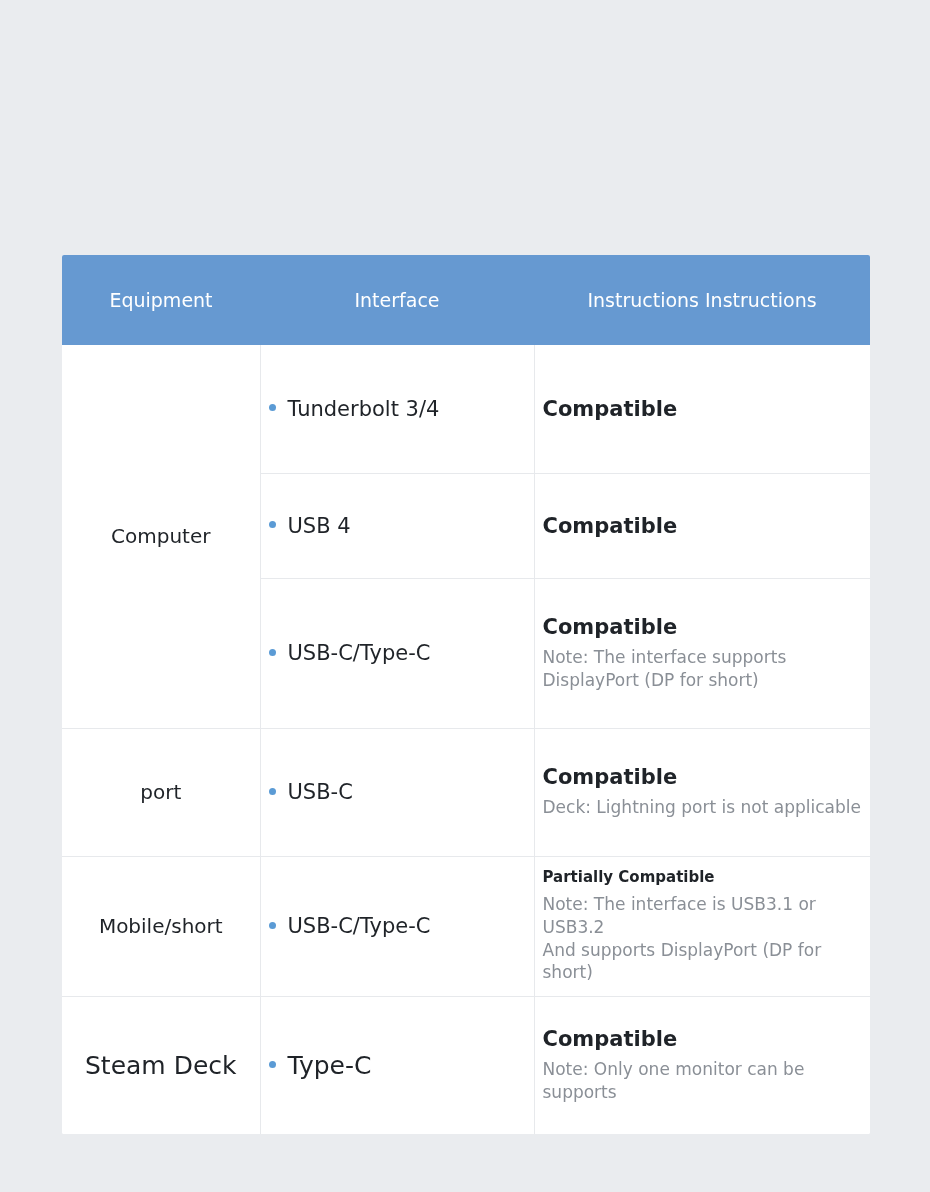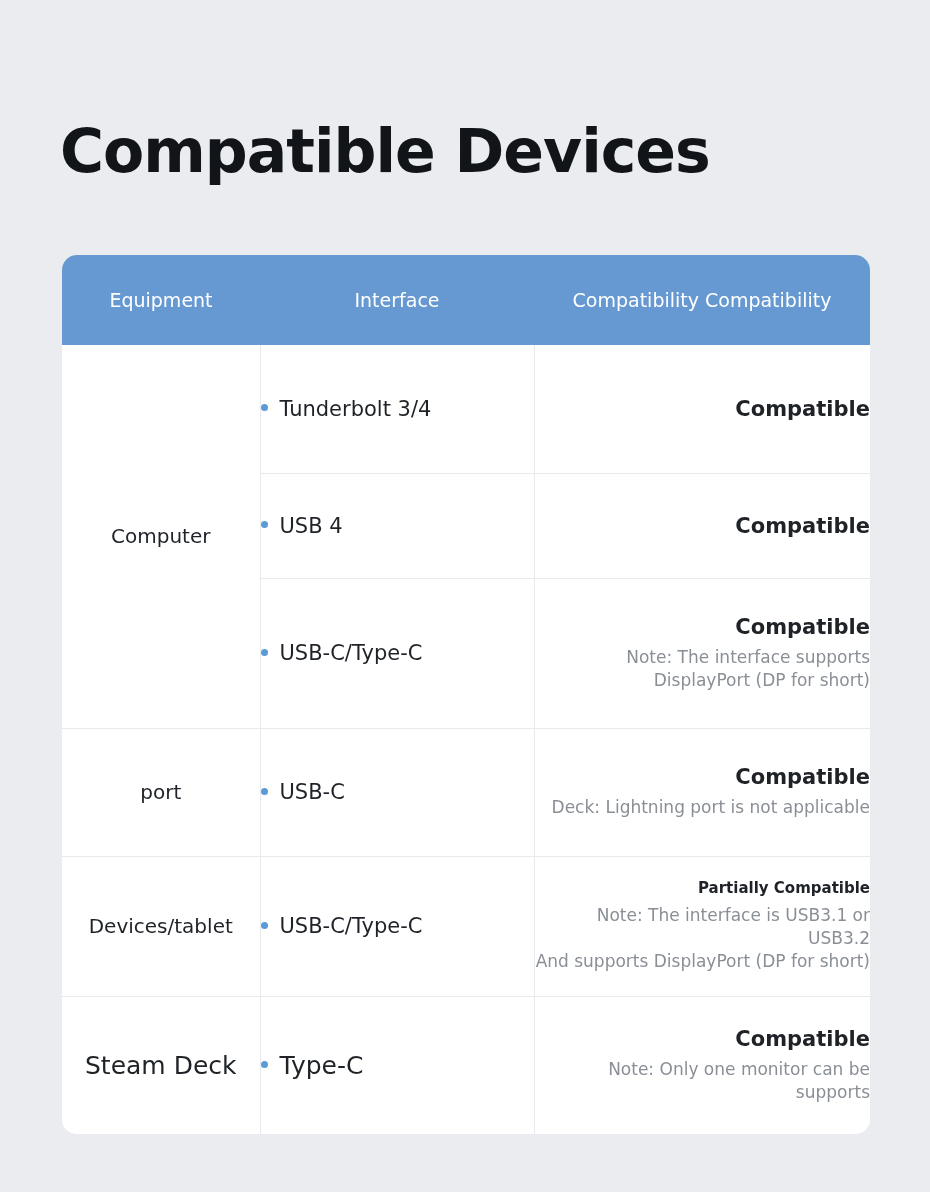--- a/index.html
+++ b/index.html
@@ -27,21 +27,21 @@
     font-weight: bold;
     letter-spacing: -1px;
     color: #111418;
     line-height: 1.1;
   }
   .table-wrap {
     position: absolute;
     left: 62px;
     top: 255px;
     width: 808px;
-    border-radius: 15px;
+    border-radius: 2px;
     overflow: hidden;
     background: #ffffff;
   }
   table.compat {
     border-collapse: collapse;
     width: 808px;
     table-layout: fixed;
   }
   table.compat thead th {
     background: #6699d1;
@@ -55,21 +55,21 @@
   }
   .col-equipment { width: 198px; }
   .col-interface { width: 274px; }
   .col-instructions { width: 336px; }
 
   table.compat td {
     background: #ffffff;
     border-right: 1px solid #e7e9ec;
     border-bottom: 1px solid #e7e9ec;
     vertical-align: middle;
-    padding: 10px 0;
+    padding: 10px 8px;
   }
   table.compat tr:last-child td {
     border-bottom: none;
   }
   table.compat td:last-child {
     border-right: none;
   }
   td.equip {
     text-align: center;
     font-size: 20px;
@@ -94,21 +94,21 @@
     width: 7px;
     height: 7px;
     border-radius: 50%;
     background: #5b9bd5;
     margin-right: 12px;
     vertical-align: middle;
     position: relative;
     top: -2px;
   }
   td.instr {
-    text-align: right;
+    text-align: left;
   }
   .instr-main {
     font-size: 21px;
     color: #1f2328;
     font-weight: 600;
   }
   .instr-main.wide {
     font-size: 15px;
   }
   .instr-note {
@@ -122,34 +122,33 @@
   .row-h3 { height: 150px; }
   .row-h4 { height: 128px; }
   .row-h5 { height: 140px; }
   .row-h6 { height: 138px; }
 </style>
 </head>
 <body>
 
 <div class="page">
 
-  <div class="title">Compatible Devices</div>
 
   <div class="table-wrap">
     <table class="compat">
       <colgroup>
         <col class="col-equipment">
         <col class="col-interface">
         <col class="col-instructions">
       </colgroup>
       <thead>
         <tr>
           <th>Equipment</th>
           <th>Interface</th>
-          <th>Compatibility Compatibility</th>
+          <th>Instructions Instructions</th>
         </tr>
       </thead>
       <tbody>
 
         <tr class="row-h1">
           <td class="equip" rowspan="3">Computer</td>
           <td class="iface">
             <span class="dot"></span><span>Tunderbolt 3/4</span>
           </td>
           <td class="instr">
@@ -181,21 +180,21 @@
           <td class="iface">
             <span class="dot"></span><span>USB-C</span>
           </td>
           <td class="instr">
             <div class="instr-main">Compatible</div>
             <div class="instr-note">Deck: Lightning port is not applicable</div>
           </td>
         </tr>
 
         <tr class="row-h5">
-          <td class="equip">Devices/tablet</td>
+          <td class="equip">Mobile/short</td>
           <td class="iface">
             <span class="dot"></span><span>USB-C/Type-C</span>
           </td>
           <td class="instr">
             <div class="instr-main wide">Partially Compatible</div>
             <div class="instr-note">Note: The interface is USB3.1 or USB3.2<br>And supports DisplayPort (DP for short)</div>
           </td>
         </tr>
 
         <tr class="row-h6">

